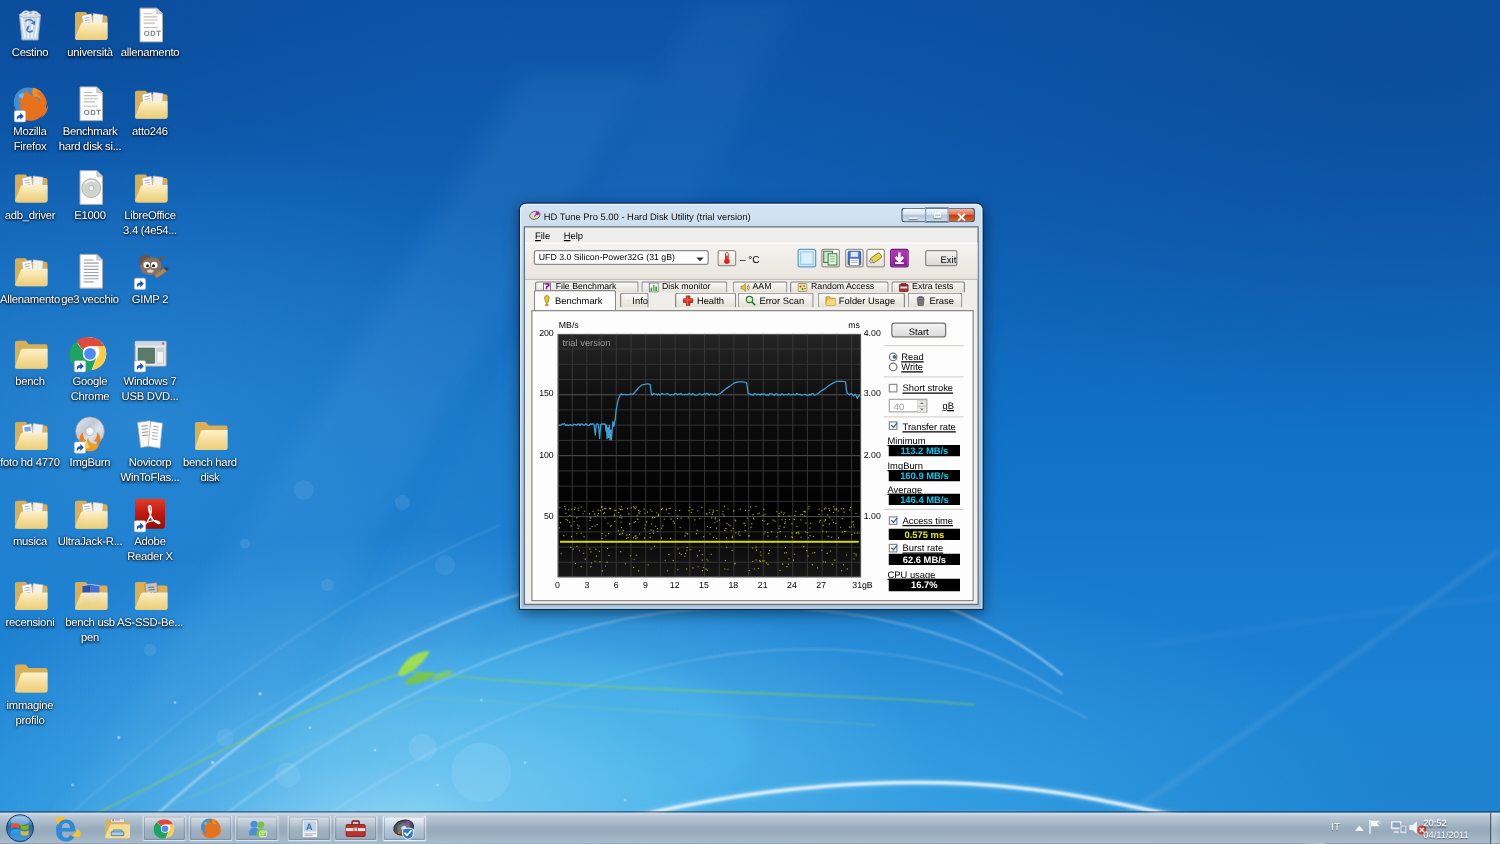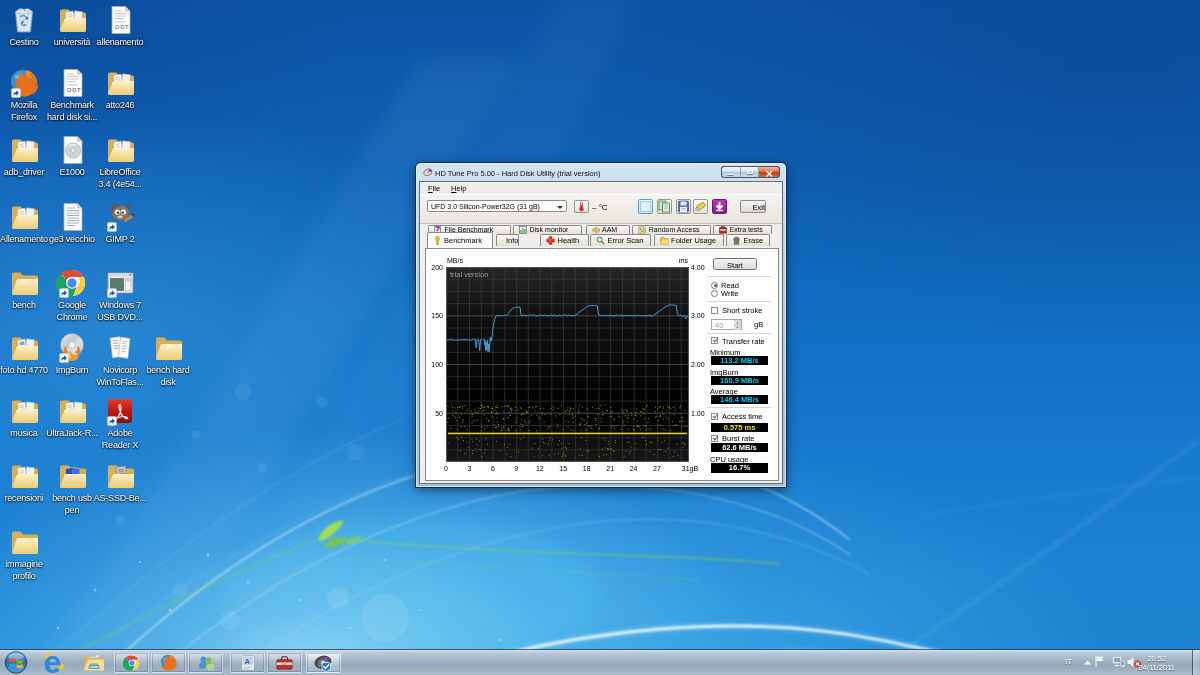--- a/index.html
+++ b/index.html
@@ -50,42 +50,42 @@
 .tab span { white-space:nowrap; }
 #tabpage { position:absolute; left:5.4px; top:24px; width:354px; height:233px;
   background:#fdfdfd; border:1px solid #898989; z-index:2; }
 #tabzone > *:not(.tab):not(#tabpage) { z-index:4; }
 #chart { z-index:4; }
 .axl { position:absolute; width:16px; text-align:right; font-size:7px; color:#000; z-index:4; }
 .axr { position:absolute; width:18px; font-size:7px; color:#000; z-index:4; }
 .axc { position:absolute; text-align:center; font-size:7px; color:#000; z-index:4; }
 #startbtn { position:absolute; left:293px; top:34px; width:44px; height:12px; border:1px solid #707070; border-radius:2.5px;
   background:linear-gradient(180deg,#f4f4f4,#dcdcdc); font-size:7.5px; text-align:center; padding-top:2px; z-index:4; color:#000; }
-.rp { position:absolute; font-size:7.5px; color:#000; z-index:4; white-space:nowrap; }
+.rp { position:absolute; font-size:7.5px; color:#000; z-index:4; white-space:nowrap;text-decoration:underline; }
 .vbox { position:absolute; left:291px; width:57px; height:9.5px; background:#000; text-align:center;
   font-size:7.5px; font-weight:bold; line-height:10px; z-index:4; }
 .cb { position:absolute; width:7px; height:7px; background:#fff; border:1px solid #8e8e8e; z-index:4; }
 .cb.on::after { content:""; position:absolute; left:0.5px; top:0px; width:4px; height:2.4px;
   border-left:1.5px solid #31609c; border-bottom:1.5px solid #31609c; transform:rotate(-50deg); }
 .radio { position:absolute; width:7px; height:7px; border-radius:50%; background:#fff; border:1px solid #777; z-index:4; }
 .radio.on::after { content:""; position:absolute; left:1.6px; top:1.6px; width:3px; height:3px; border-radius:50%; background:#3a6ea5; }
 .hr { position:absolute; left:287px; width:64px; height:1px; background:#d8d5cf; z-index:4; }
 #spin { position:absolute; left:291px; top:94.5px; width:31px; height:11px; background:#fff; border:1px solid #a8a8a8;
   font-size:7.5px; color:#9a9a9a; padding:1px 0 0 3px; z-index:4; }
 #spinbtn { position:absolute; right:0.5px; top:0.5px; }
 
 #taskbar { position:absolute; left:0; top:650px; width:1200px; height:25px;
   background:linear-gradient(180deg,#d6e1eb 0%,#bac8d6 12%,#9cafc0 48%,#96aabc 60%,#aabcca 100%); }
 #taskbar::before { content:""; position:absolute; left:0; top:-1px; width:1200px; height:1px; background:rgba(30,45,65,.7); }
 .tbapp { position:absolute; top:2px; width:35px; height:21px; border:1px solid rgba(235,245,252,.4); border-radius:2px;
   background:linear-gradient(180deg,rgba(255,255,255,.45),rgba(255,255,255,.12) 50%,rgba(120,145,170,.25));
   box-shadow:inset 0 0 0 1px rgba(60,80,100,.28); display:flex; align-items:center; justify-content:center; }
 .tbapp.active { background:linear-gradient(180deg,rgba(255,255,255,.8),rgba(220,232,244,.5) 50%,rgba(160,185,210,.45)); }
 #tray { position:absolute; right:0; top:0; height:25px; color:#fff; font-size:8px; }
-#clock { position:absolute; right:25px; top:4px; text-align:center; line-height:9px; color:#fff;
+#clock { position:absolute; right:25px; top:4px; text-align:left; line-height:9px; color:#fff;
   text-shadow:0 1px 1px rgba(0,0,0,.5); font-size:7.5px;margin-left:42px; }
 #showdesk { position:absolute; right:0; top:0; width:8px; height:25px; border-left:1px solid rgba(20,30,45,.6);
   background:linear-gradient(90deg,rgba(255,255,255,.25),rgba(255,255,255,.05)); }
 
 #wm { position:absolute; left:900px; top:617px; width:290px; height:56px; }
 </style>
 </head>
 <body>
 <div id="desktop">
 <svg id="wall" width="1200" height="675" viewBox="0 0 1200 675">

